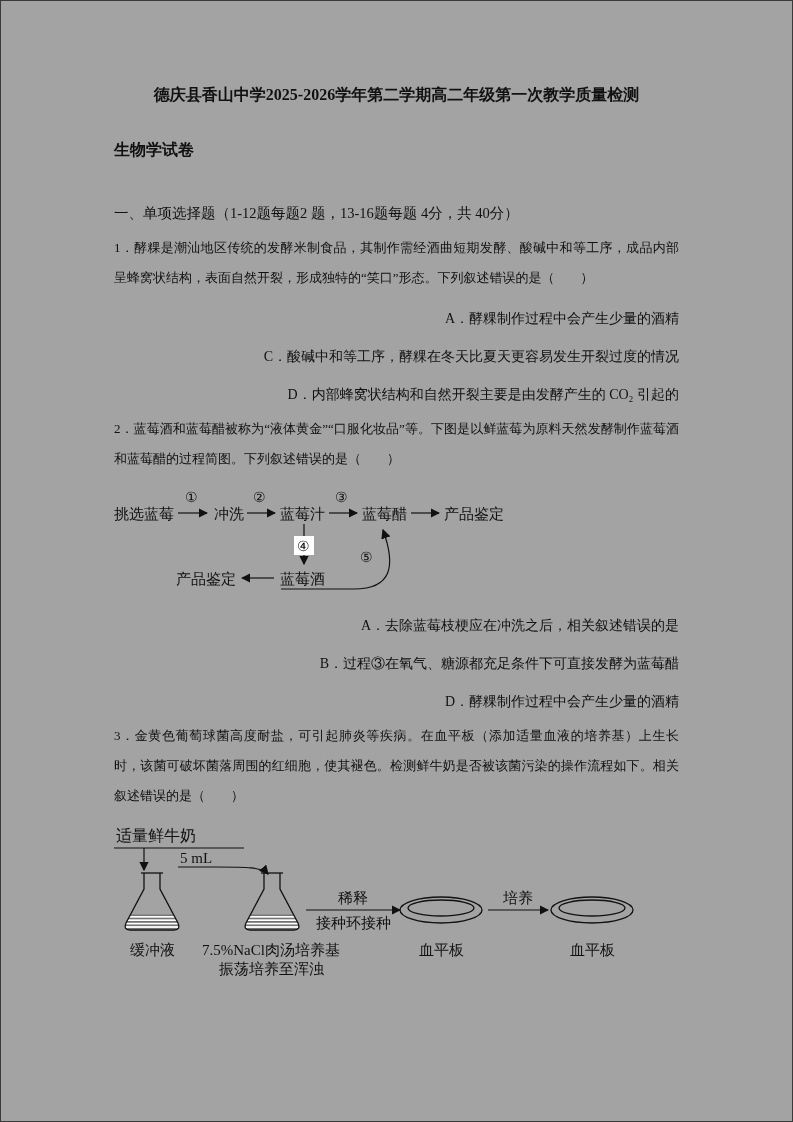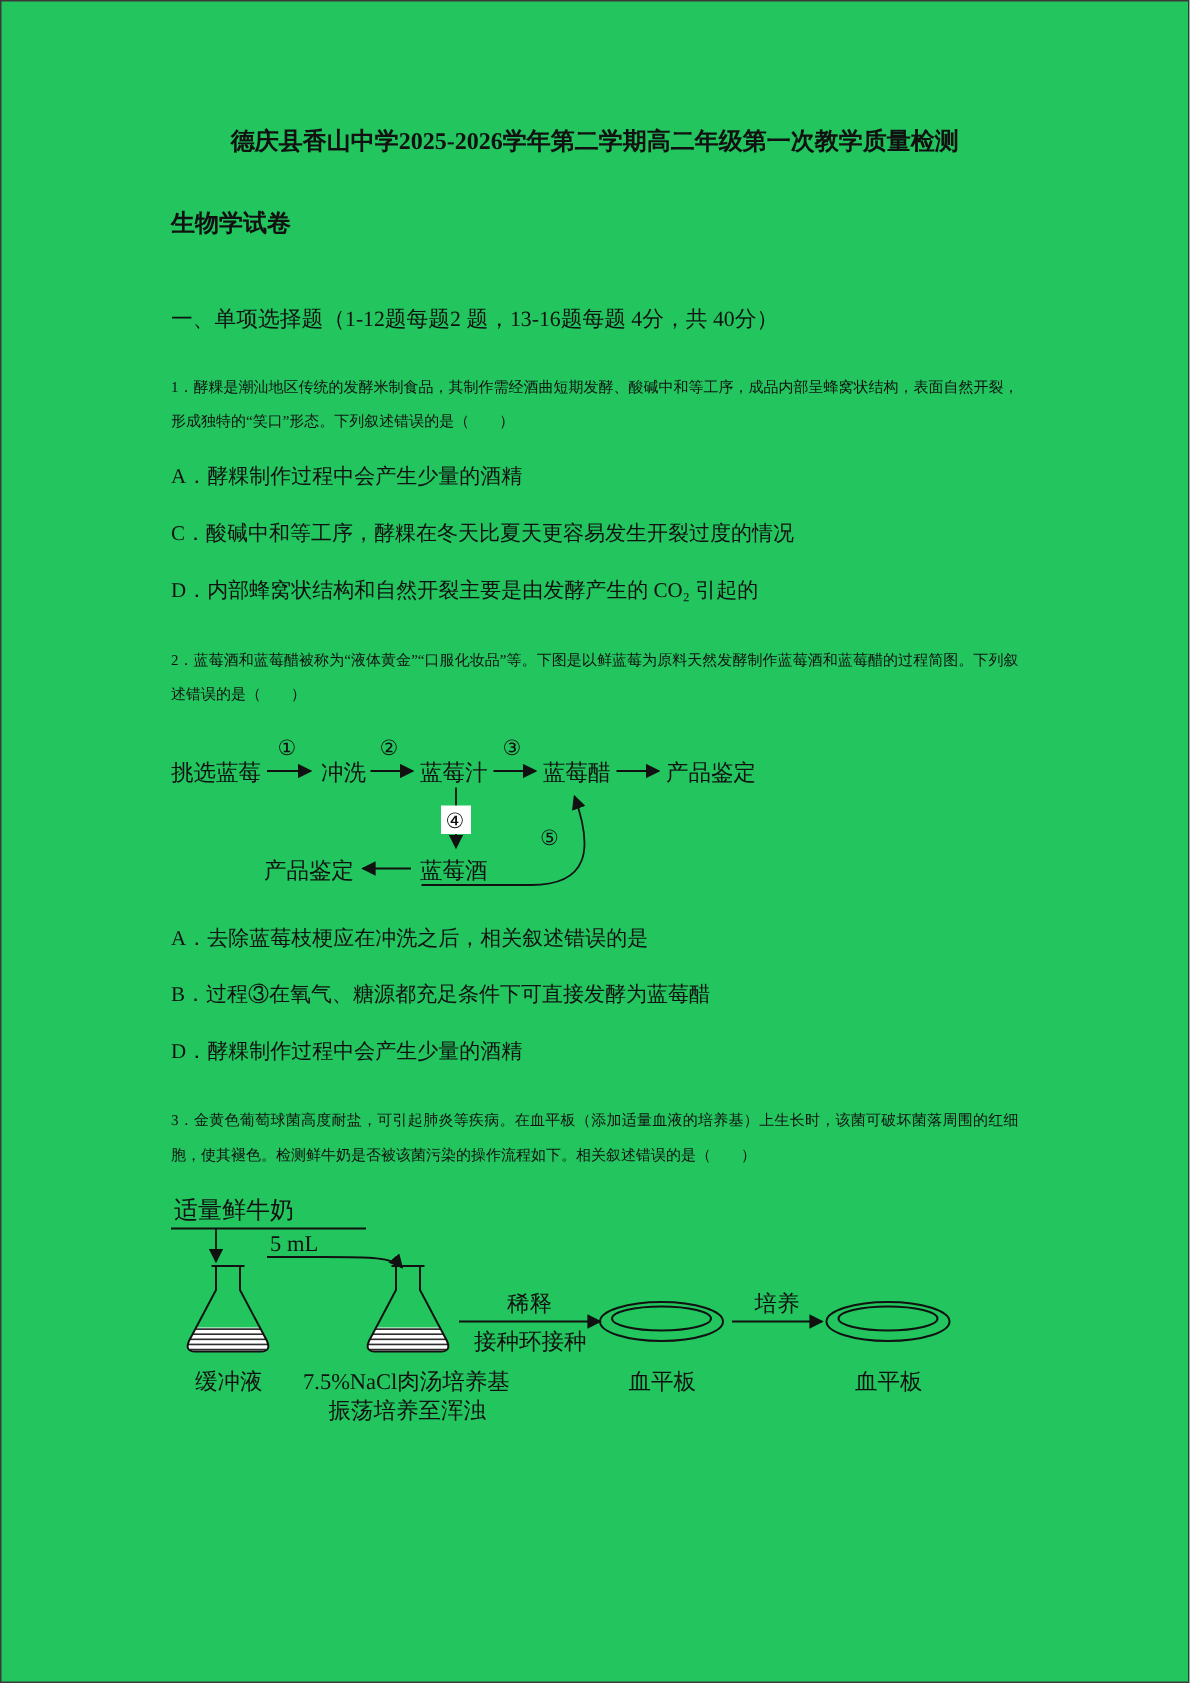--- a/index.html
+++ b/index.html
@@ -1,20 +1,20 @@
 <!DOCTYPE html>
 <html><head>
 <meta charset="utf-8">
 <style>
   * { margin: 0; padding: 0; box-sizing: border-box; }
   html, body { background: #ffffff; }
   .page {
     width: 793px;
     height: 1122px;
-    background: #22c55e;
+    background: #a3a3a3;
     border: 1px solid #3a3a3a;
     padding: 84px 113px 20px 113px;
     font-family: "Liberation Serif", "DejaVu Serif", serif;
     color: #111111;
     overflow: hidden;
     position: relative;
   }
   .title {
     text-align: center;
     font-weight: bold;
@@ -27,29 +27,30 @@
     font-size: 16px;
     margin-top: 36px;
     line-height: 1.2;
   }
   .section-header {
     margin-top: 44px;
     font-size: 14.5px;
     line-height: 1.5;
   }
   .stem {
-    margin-top: 22px;
-    font-size: 10px;
+    margin-top: 8px;
+    font-size: 13px;
     line-height: 2.3;
     text-align: justify;
   }
   .option {
     margin-top: 14px;
     font-size: 14px;
     line-height: 1.7;
+    text-align: right;
   }
   .diagram {
     margin-top: 14px;
     margin-bottom: 4px;
   }
   .diagram svg { display: block; }
   .diagram text {
     font-family: "Liberation Serif", "DejaVu Serif", serif;
     fill: #111111;
   }

